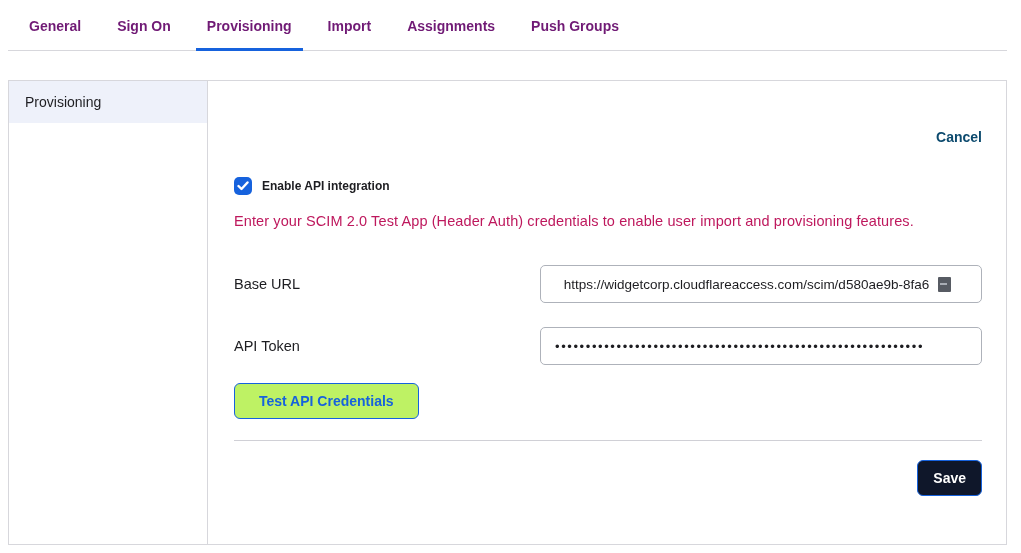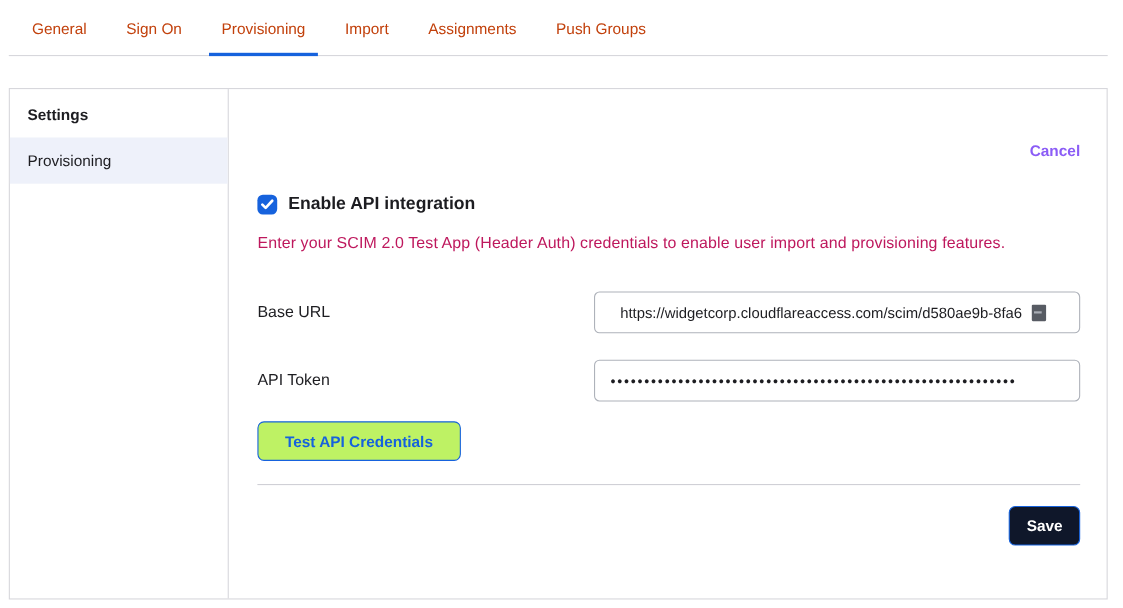--- a/index.html
+++ b/index.html
@@ -15,22 +15,22 @@
   .tabbar {
     margin: 0 14px 0 8px;
     padding: 12px 0 0 10px;
     border-bottom: 1px solid #d7d7dc;
     display: flex;
     gap: 14px;
   }
   .tab {
     padding: 6px 11px 14px;
     font-size: 14px;
-    font-weight: 400;
-    color: #c2410c;
+    font-weight: 700;
+    color: #701a75;
     cursor: pointer;
     margin-bottom: -1px;
     border-bottom: 3px solid transparent;
     white-space: nowrap;
   }
   .tab.active { border-bottom-color: #1662dd; }
 
   
   .panel {
     margin: 29px 14px 0 8px;
@@ -60,21 +60,21 @@
 
   
   .main {
     flex: 1;
     padding: 48px 24px 0 26px;
     display: flex;
     flex-direction: column;
   }
   .cancel-row { display: flex; justify-content: flex-end; }
   .cancel-link {
-    color: #8b5cf6;
+    color: #0c4a6e;
     font-size: 14px;
     font-weight: 700;
     cursor: pointer;
     text-decoration: none;
   }
 
   .checkbox-row {
     margin-top: 32px;
     display: flex;
     align-items: center;
@@ -84,21 +84,21 @@
     width: 18px; height: 18px;
     background: #1662dd;
     border-radius: 5px;
     display: inline-flex;
     align-items: center;
     justify-content: center;
     cursor: pointer;
     flex-shrink: 0;
   }
   .checkbox svg { display: block; }
-  .checkbox-label { font-size: 16px; font-weight: 700; }
+  .checkbox-label { font-size: 12px; font-weight: 700; }
 
   .description {
     margin-top: 18px;
     font-size: 14.5px;
     color: #be185d;
     letter-spacing: .1px;
   }
 
   .form-row {
     display: flex;
@@ -192,21 +192,20 @@
   <div class="tab">Sign On</div>
   <div class="tab active">Provisioning</div>
   <div class="tab">Import</div>
   <div class="tab">Assignments</div>
   <div class="tab">Push Groups</div>
 </nav>
 
 <div class="panel">
 
   <aside class="sidebar">
-    <div class="sidebar-header">Settings</div>
     <div class="sidebar-item selected">Provisioning</div>
   </aside>
 
   <section class="main">
 
     <div class="cancel-row">
       <a class="cancel-link">Cancel</a>
     </div>
 
     <div class="checkbox-row">

